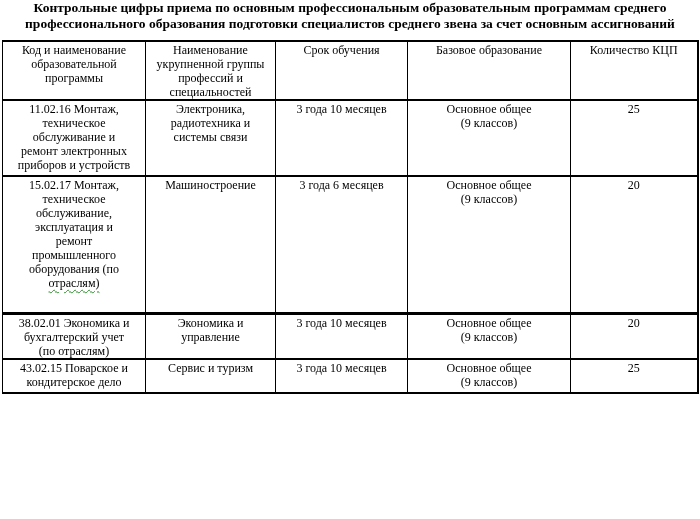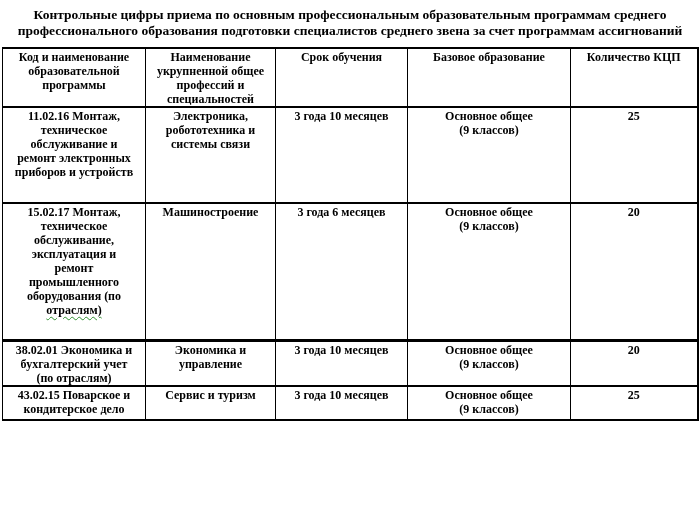--- a/index.html
+++ b/index.html
@@ -9,21 +9,20 @@
   }
   body {
     width: 700px;
     height: 519px;
     color: #000000;
     font-family: "Liberation Serif", "DejaVu Serif", serif;
     font-weight: bold;
     overflow: hidden;
   }
   .doc-title {
-    padding-top: 7px;
     text-align: center;
     font-size: 13.5px;
     line-height: 16px;
   }
   .doc-title .title-line {
     white-space: nowrap;
   }
   table.kcp-table {
     border-collapse: collapse;
     table-layout: fixed;
@@ -35,74 +34,74 @@
   }
   table.kcp-table th,
   table.kcp-table td {
     border: solid #000000;
     border-width: 2px 1px;
     vertical-align: top;
     text-align: center;
     padding: 1px 2px 0 2px;
     font-size: 12px;
     line-height: 14px;
-    font-weight: bold;
+    font-weight: normal;
     white-space: pre-line;
     overflow: hidden;
   }
   tr.section-break td {
     border-top-width: 3px;
   }
   .squiggle {
     text-decoration: underline;
     text-decoration-style: wavy;
     text-decoration-color: #2f8f2f;
     text-decoration-thickness: 1px;
     text-underline-offset: 2px;
   }
 </style>
 </head>
 <body>
 
 <div class="doc-title">
   <div class="title-line">Контрольные цифры приема по основным профессиональным образовательным программам среднего</div>
-  <div class="title-line">профессионального образования подготовки специалистов среднего звена за счет программам ассигнований</div>
+  <div class="title-line">профессионального образования подготовки специалистов среднего звена за счет основным ассигнований</div>
 </div>
 
 <table class="kcp-table">
   <colgroup>
     <col style="width:143px">
     <col style="width:130px">
     <col style="width:132px">
     <col style="width:163px">
     <col style="width:127px">
   </colgroup>
   <thead>
     <tr style="height:58px">
       <th>Код и наименование
 образовательной
 программы</th>
       <th>Наименование
-укрупненной общее
+укрупненной группы
 профессий и
 специальностей</th>
       <th>Срок обучения</th>
       <th>Базовое образование</th>
       <th>Количество КЦП</th>
     </tr>
   </thead>
   <tbody>
-    <tr style="height:96px">
+    <tr style="height:76px">
       <td>11.02.16 Монтаж,
 техническое
 обслуживание и
 ремонт электронных
 приборов и устройств</td>
       <td>Электроника,
-робототехника и
+радиотехника и
 системы связи</td>
       <td>3 года 10 месяцев</td>
       <td>Основное общее
 (9 классов)</td>
       <td>25</td>
     </tr>
     <tr style="height:137px">
       <td><span>15.02.17 Монтаж,
 техническое
 обслуживание,

